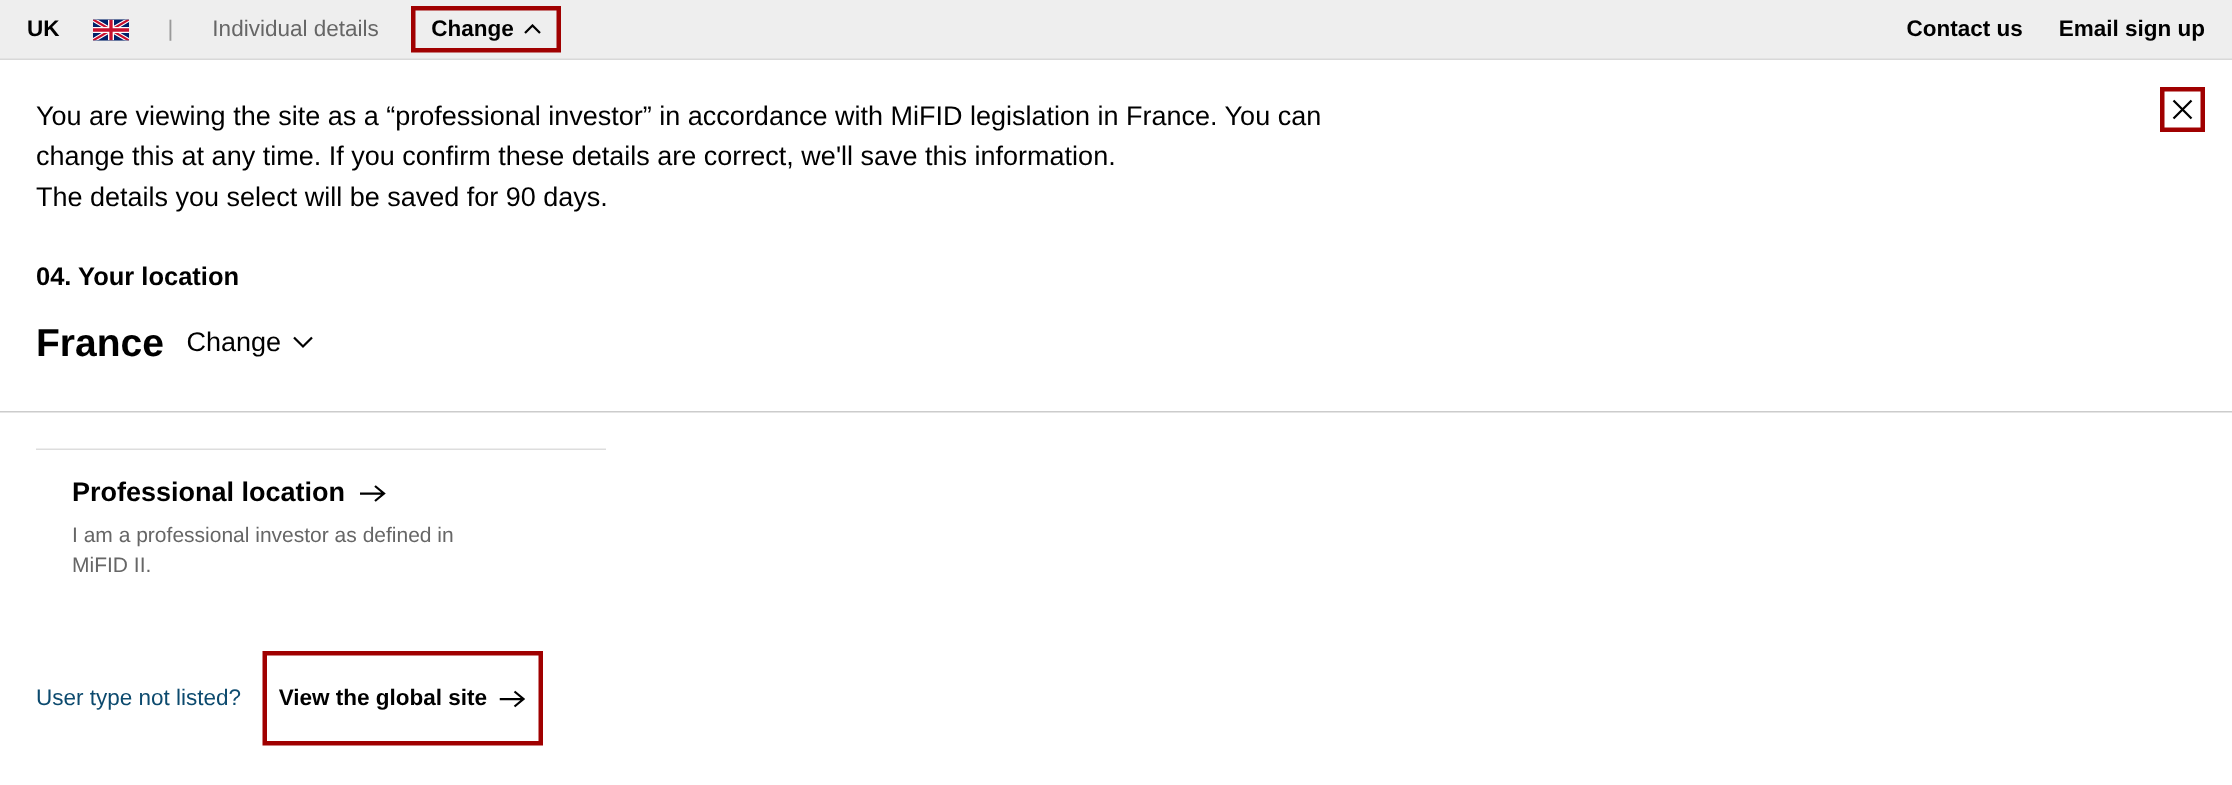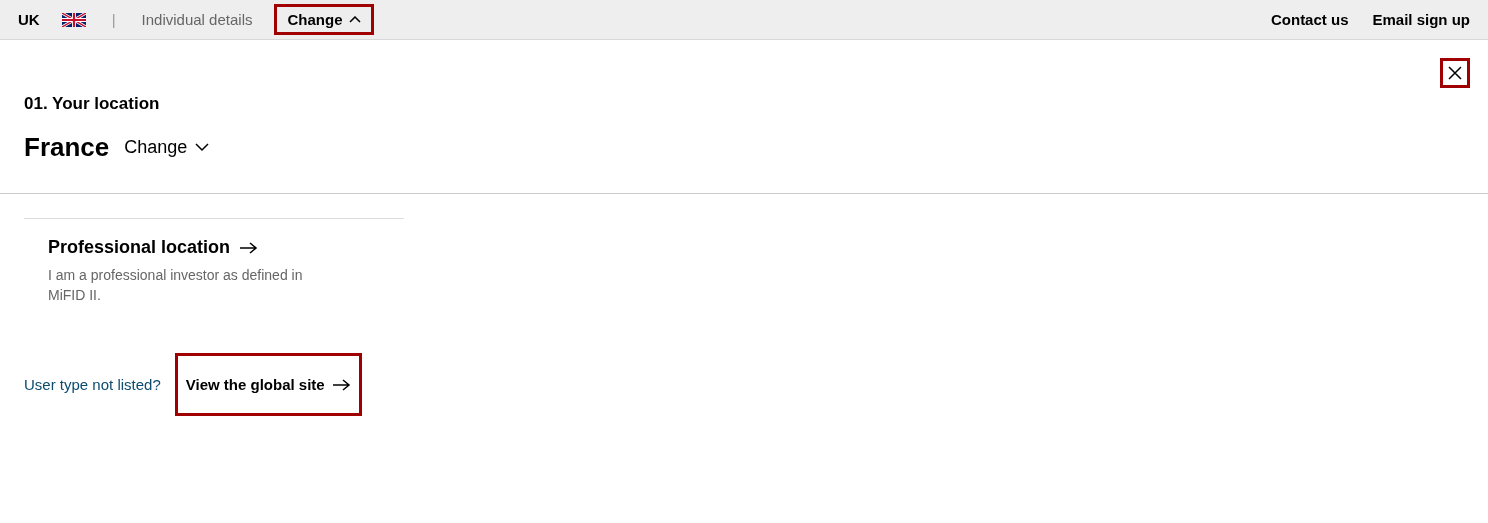--- a/index.html
+++ b/index.html
@@ -204,23 +204,25 @@
 </div>
 
 <div class="panel">
   <div class="close-btn">
     <svg class="xicon" width="16" height="16" viewBox="0 0 16 16">
         <path d="M2 2 L14 14 M14 2 L2 14" stroke="#000" stroke-width="1.5"></path>
       </svg>
   </div>
 
   <div class="intro">
-  </div>
-
-  <div class="section-title">01. Your location</div>
+    <div>You are viewing the site as a “professional investor” in accordance with MiFID legislation in France. You can change this at any time. If you confirm these details are correct, we'll save this information.</div>
+    <div>The details you select will be saved for 90 days.</div>
+  </div>
+
+  <div class="section-title">04. Your location</div>
 
   <div class="location-row">
     <span class="location-name">France</span>
     <span class="change-location">
       <span>Change</span>
       <svg class="chev" width="14" height="9" viewBox="0 0 14 9">
           <path d="M1 1 L7 7 L13 1" stroke="#000" stroke-width="1.5" fill="none"></path>
         </svg>
     </span>
   </div>

